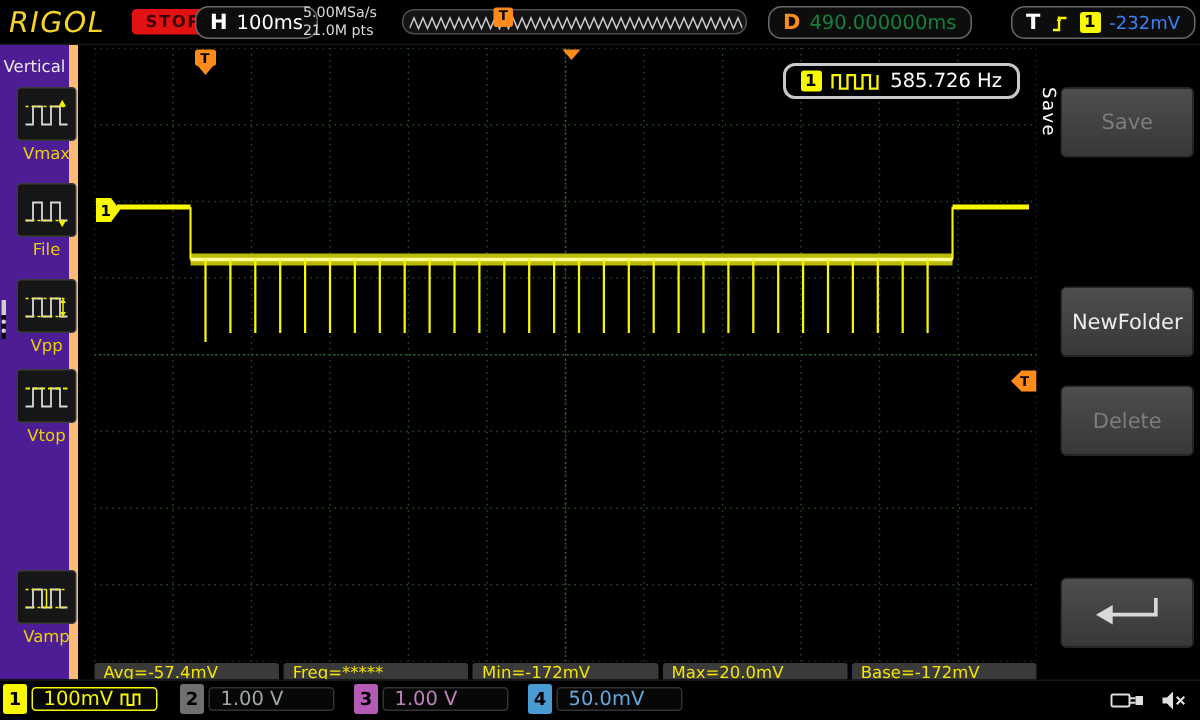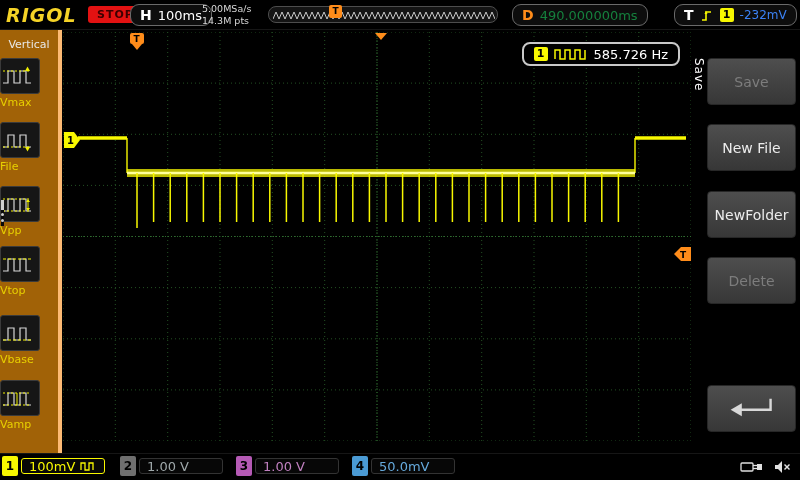--- a/index.html
+++ b/index.html
@@ -2,21 +2,21 @@
 <html><head>
 <meta charset="utf-8">
 <style>
   *{margin:0;padding:0;box-sizing:border-box}
   html,body{background:#111}
   #scope{position:relative;width:800px;height:480px;background:#000;overflow:hidden;
          font-family:"DejaVu Sans","Liberation Sans",sans-serif;color:#ddd}
 
   
   .topbar{position:absolute;left:0;top:0;width:800px;height:30px;background:#000;border-bottom:1px solid #161616}
-  .logo{position:absolute;left:6px;top:4px;font-size:19px;font-weight:bold;letter-spacing:1px;color:#f5d327;font-style:italic}
+  .logo{position:absolute;left:6px;top:4px;font-size:19px;font-weight:normal;letter-spacing:1px;color:#f5d327;font-style:italic}
   .stop{position:absolute;left:88px;top:6px;background:#e31212;color:#3d0000;font-weight:bold;font-size:11px;
         padding:2px 9px;border-radius:3px;letter-spacing:1px}
   .tb-group{position:absolute;top:4px;height:22px;border:1px solid #6a6a6a;border-radius:9px;background:#0d0d0d;
             display:flex;align-items:center;gap:6px;padding:0 9px;font-size:13px}
   .hgroup{left:130px}
   .hlabel{font-weight:bold;color:#fff;font-size:14px}
   .hval{color:#fff}
   .srate{position:absolute;left:202px;top:3px;font-size:9.5px;line-height:1.25;color:#d8d8d8}
   .hscroll{position:absolute;left:268px;top:6px;width:230px;height:17px;background:#141414;border:1px solid #4d4d4d;
            border-radius:8px;overflow:visible}
@@ -26,23 +26,23 @@
   .dgroup{left:512px}
   .dlabel{color:#ff8c1a;font-weight:bold;font-size:14px}
   .dval{color:#15803d}
   .tgroup{left:674px}
   .tlabel{color:#fff;font-weight:bold;font-size:14px}
   .trig-badge{display:inline-block;width:14px;height:14px;background:#f8f800;color:#000;font-size:11px;font-weight:bold;
               text-align:center;line-height:14px;border-radius:2px}
   .tval{color:#3b82f6;font-size:12px}
 
   
-  .leftmenu{position:absolute;left:0;top:30px;width:62px;height:423px;background:#a16207;border-right:4px solid #fdba74}
+  .leftmenu{position:absolute;left:0;top:30px;width:52px;height:423px;background:#4c1d95;border-right:6px solid #fdba74}
   .lm-title{text-align:center;color:#e8e8e8;font-size:11px;padding-top:8px}
-  .lm-item{position:absolute;left:0;width:62px;height:62px;text-align:left;cursor:pointer}
+  .lm-item{position:absolute;left:0;width:62px;height:62px;text-align:center;cursor:pointer}
   .lm-i0{top:24px}.lm-i1{top:88px}.lm-i2{top:152px}.lm-i3{top:212px}.lm-i4{top:281px}.lm-i5{top:346px}
   .lm-icon{display:inline-block;width:40px;height:36px;background:#161616;border:1px solid #3a3a3a;border-radius:3px;margin-top:4px}
   .lm-icon svg{margin-top:4px}
   .lm-label{display:block;color:#e8d000;font-size:11px;margin-top:2px}
   .lm-scroll{position:absolute;left:1px;top:170px;width:3px;height:26px;background:#0a0a0a}
   .lm-scroll i{display:block;width:3px;height:3px;border-radius:50%;background:#cfcfcf;margin:3px 0}
   .lm-scroll b{display:block;width:3px;height:10px;background:#cfcfcf}
 
   
   .screen{position:absolute;left:62px;top:30px;width:630px;height:423px;background:#000}
@@ -92,21 +92,21 @@
     <div class="logo">RIGOL</div>
     <div class="stop">STOP</div>
 
     <div class="tb-group hgroup">
       <span class="hlabel">H</span>
       <span class="hval">100ms</span>
     </div>
 
     <div class="srate">
       <div>5.00MSa/s</div>
-      <div>14.3M pts</div>
+      <div>21.0M pts</div>
     </div>
 
     <div class="hscroll">
       <svg id="zigzag" width="222" height="13" viewBox="0 0 222 13">
           <path d="M0,10 L3,3 L6,10 L9,3 L12,10 L15,3 L18,10 L21,3 L24,10 L27,3 L30,10 L33,3 L36,10 L39,3 L42,10 L45,3 L48,10 L51,3 L54,10 L57,3 L60,10 L63,3 L66,10 L69,3 L72,10 L75,3 L78,10 L81,3 L84,10 L87,3 L90,10 L93,3 L96,10 L99,3 L102,10 L105,3 L108,10 L111,3 L114,10 L117,3 L120,10 L123,3 L126,10 L129,3 L132,10 L135,3 L138,10 L141,3 L144,10 L147,3 L150,10 L153,3 L156,10 L159,3 L162,10 L165,3 L168,10 L171,3 L174,10 L177,3 L180,10 L183,3 L186,10 L189,3 L192,10 L195,3 L198,10 L201,3 L204,10 L207,3 L210,10 L213,3 L216,10 L219,3 L222,10" stroke="#c8c8c8" stroke-width="1" fill="none"></path>
         </svg>
       <div class="hs-flag">T</div>
     </div>
 
     <div class="tb-group dgroup">
@@ -167,29 +167,20 @@
     <div class="lm-item lm-i3">
       <span class="lm-icon">
         <svg width="32" height="26" viewBox="0 0 32 26">
           <path d="M2,20 h5 v-12 h6 v12 h6 v-12 h6 v12 h5" stroke="#d8d8d8" stroke-width="1.2" fill="none"></path>
           <line x1="2" y1="8" x2="30" y2="8" stroke="#f0f000" stroke-width="1.2" stroke-dasharray="3 2"></line>
         </svg>
       </span>
       <span class="lm-label">Vtop</span>
     </div>
 
-    <div class="lm-item lm-i4">
-      <span class="lm-icon">
-        <svg width="32" height="26" viewBox="0 0 32 26">
-          <path d="M2,20 h5 v-12 h6 v12 h6 v-12 h6 v12 h5" stroke="#d8d8d8" stroke-width="1.2" fill="none"></path>
-          <line x1="2" y1="20" x2="30" y2="20" stroke="#f0f000" stroke-width="1.2" stroke-dasharray="3 2"></line>
-        </svg>
-      </span>
-      <span class="lm-label">Vbase</span>
-    </div>
 
     <div class="lm-item lm-i5">
       <span class="lm-icon">
         <svg width="32" height="26" viewBox="0 0 32 26">
           <path d="M2,20 h5 v-12 h6 v12 h6 v-12 h6 v12 h5" stroke="#d8d8d8" stroke-width="1.2" fill="none"></path>
           <line x1="2" y1="8" x2="30" y2="8" stroke="#f0f000" stroke-width="1" stroke-dasharray="2 2"></line>
           <line x1="2" y1="20" x2="30" y2="20" stroke="#f0f000" stroke-width="1" stroke-dasharray="2 2"></line>
           <line x1="16" y1="8" x2="16" y2="20" stroke="#f0f000" stroke-width="1"></line>
         </svg>
       </span>
@@ -276,26 +267,32 @@
       </svg>
 
     <div class="freqbox">
       <span class="fc-ch">1</span>
       <svg width="34" height="12" viewBox="0 0 34 12">
         <path d="M1,11 v-9 h5 v9 h5 v-9 h5 v9 h5 v-9 h5 v9 h5 v-9" stroke="#f8f800" stroke-width="1.5" fill="none"></path>
       </svg>
       <span class="fc-val">585.726 Hz</span>
     </div>
 
+    <div class="meas">
+      <div class="meas-item">Avg=-57.4mV</div>
+      <div class="meas-item">Freq=*****</div>
+      <div class="meas-item">Min=-172mV</div>
+      <div class="meas-item">Max=20.0mV</div>
+      <div class="meas-item">Base=-172mV</div>
+    </div>
   </main>
 
   <aside class="rightmenu">
     <div class="rm-tab">Save</div>
     <button class="rm-btn rm-b0 disabled">Save</button>
-    <button class="rm-btn rm-b1">New File</button>
     <button class="rm-btn rm-b2">NewFolder</button>
     <button class="rm-btn rm-b3 disabled">Delete</button>
     <button class="rm-btn rm-b4">
       <svg width="56" height="26" viewBox="0 0 60 28">
         <path d="M50,5 v12 H18" stroke="#d8d8d8" stroke-width="2.6" fill="none"></path>
         <polygon points="19,10 19,24 7,17" fill="#d8d8d8"></polygon>
       </svg>
     </button>
   </aside>
 

